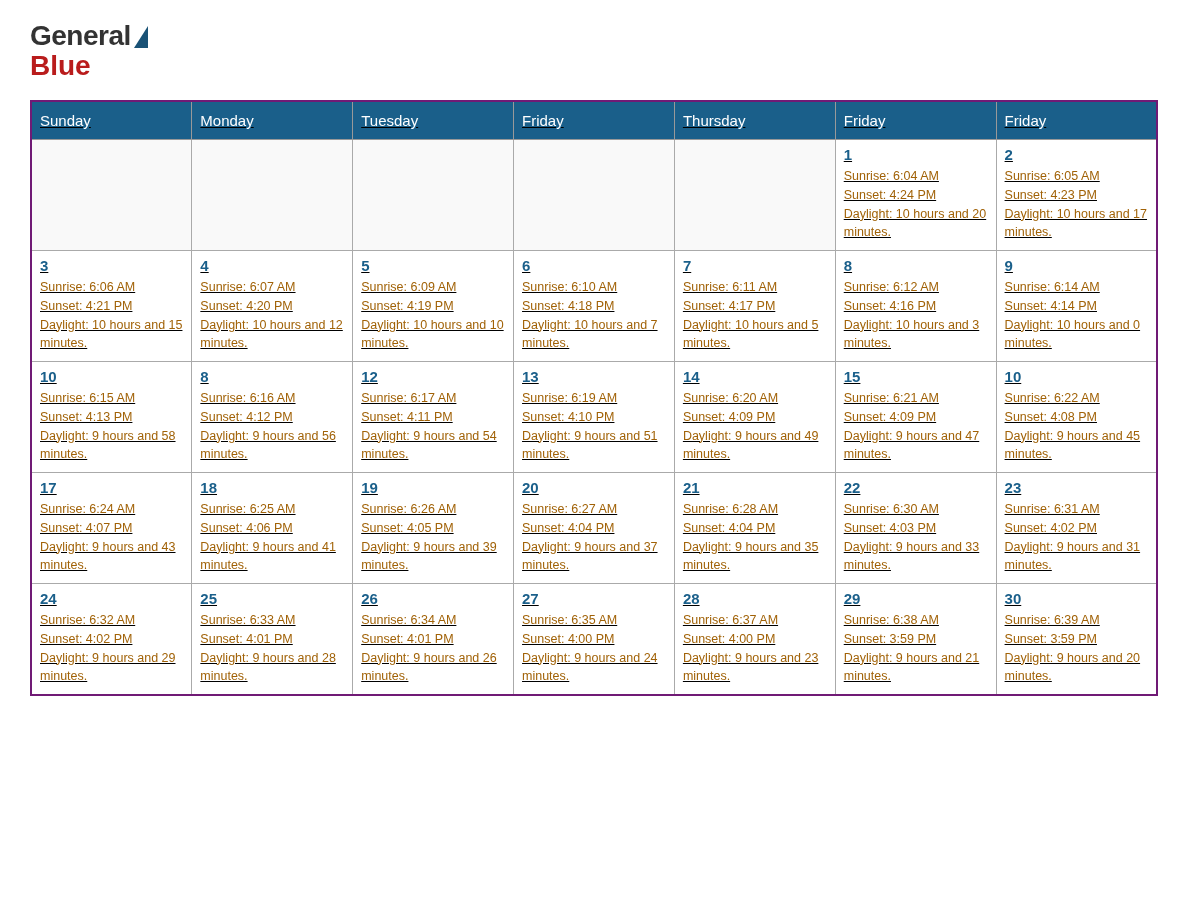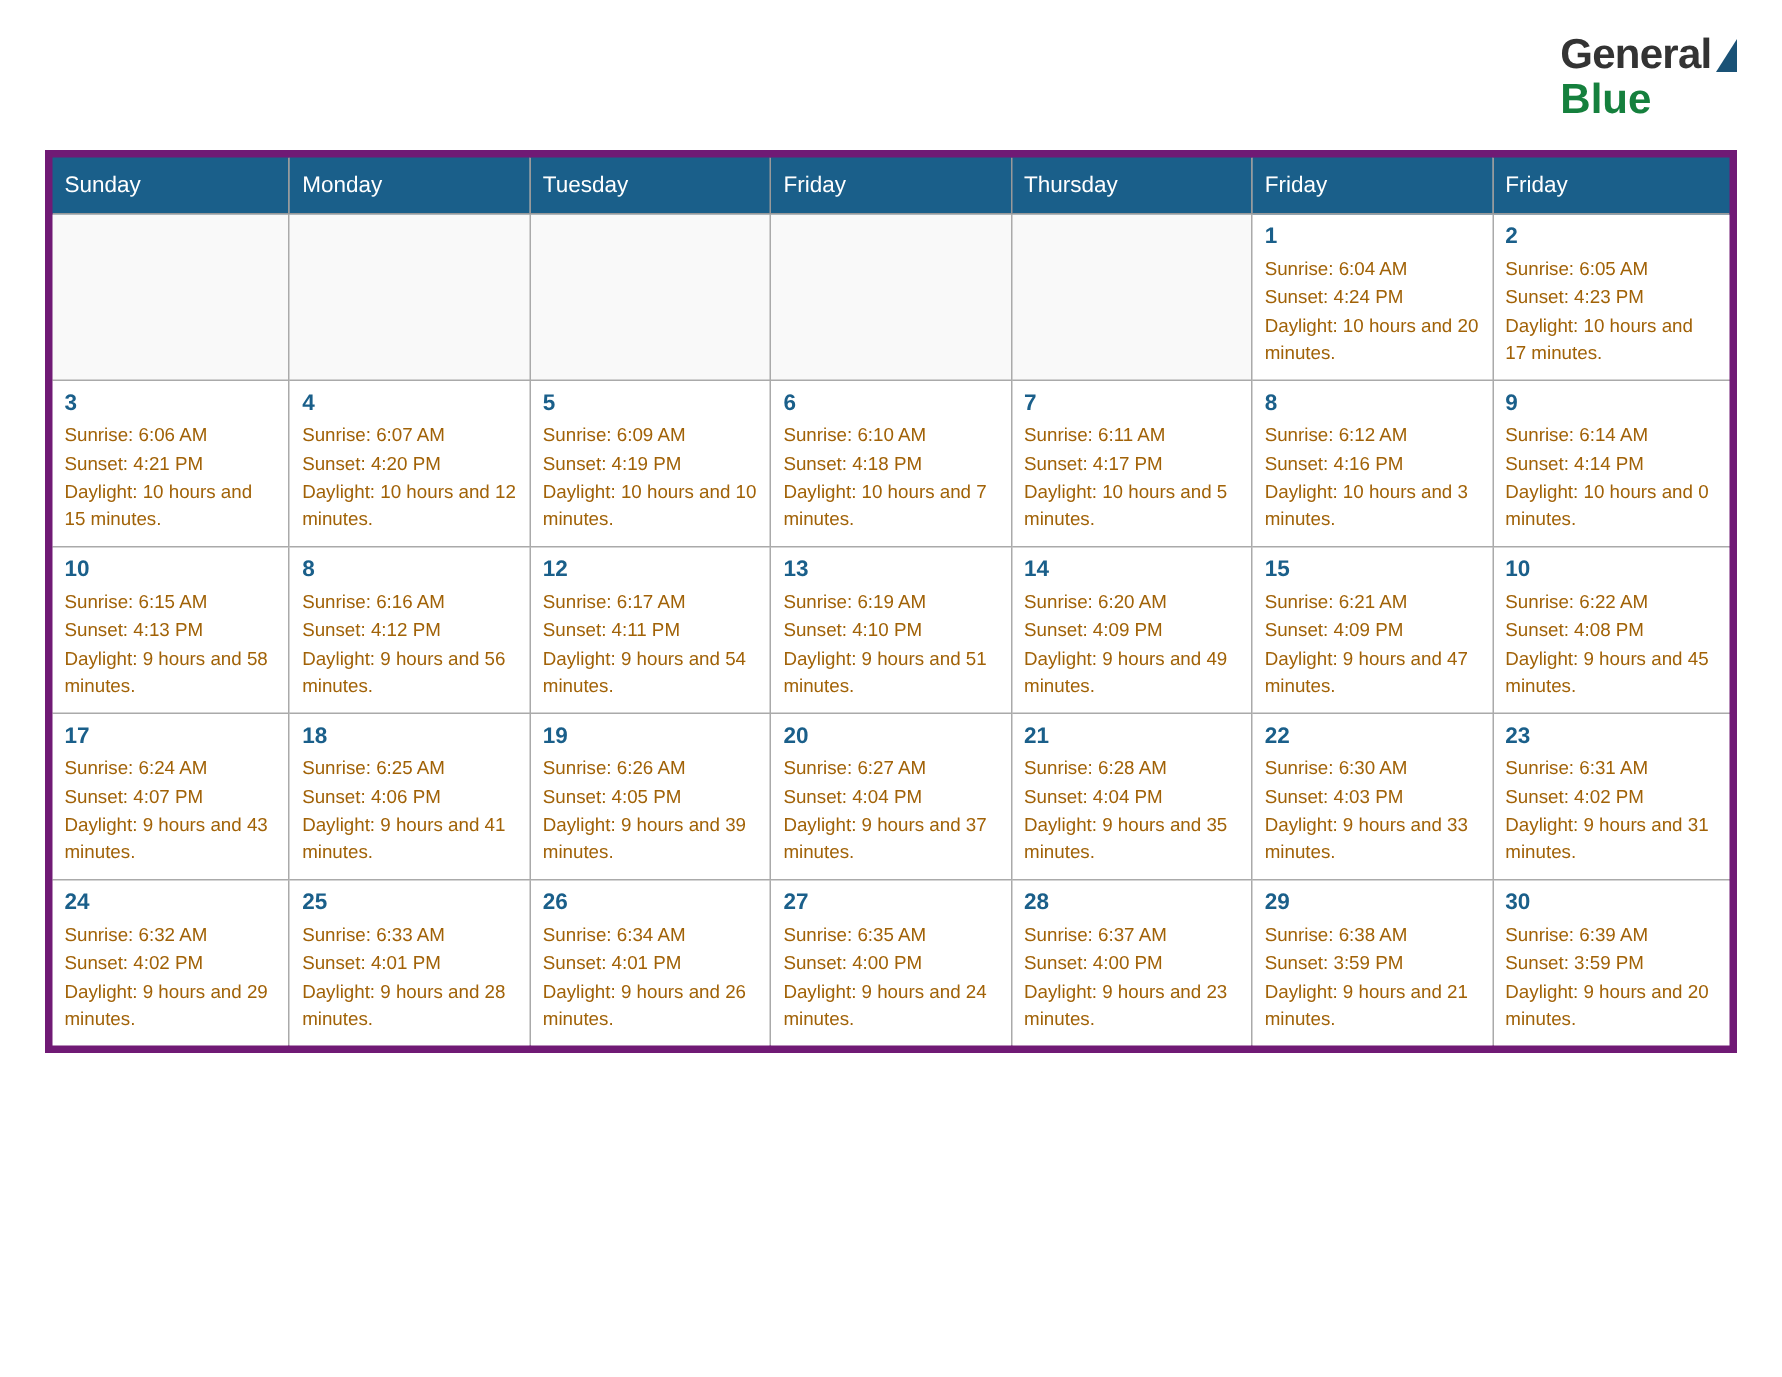--- a/index.html
+++ b/index.html
@@ -5,24 +5,23 @@
     * { box-sizing: border-box; margin: 0; padding: 0; }
     body {
       font-family: Arial, sans-serif;
       background: #fff;
       width: 1188px;
       min-height: 918px;
       padding: 20px 30px;
     }
     .header {
       display: flex;
-      justify-content: flex-end;
+      justify-content: flex-start;
       align-items: flex-start;
       margin-bottom: 20px;
-      margin-left: 48px;
     }
     .logo {
       display: flex;
       flex-direction: column;
       align-items: flex-start;
     }
     .logo-top {
       display: flex;
       align-items: center;
     }
@@ -37,21 +36,21 @@
       height: 0;
       border-left: 14px solid transparent;
       border-right: 0px solid transparent;
       border-bottom: 22px solid #1a5276;
       margin-left: 3px;
       margin-top: 2px;
     }
     .logo-sub {
       font-size: 28px;
       font-weight: bold;
-      color: #15803d;
+      color: #b91c1c;
       margin-left: 0px;
       line-height: 1;
     }
     .title-block {
       text-align: right;
     }
     .title-block h1 {
       font-size: 52px;
       font-weight: normal;
       color: #222;
@@ -59,21 +58,22 @@
     }
     .title-block h2 {
       font-size: 22px;
       font-weight: normal;
       color: #444;
       margin-top: 4px;
     }
     .calendar {
       width: 100%;
       border-collapse: collapse;
-      border: 5px solid #701a75;
+      border: 2px solid #701a75;
+      text-decoration: underline;
     }
     .calendar th {
       background-color: #1a5f8a;
       color: #fff;
       padding: 10px 8px;
       font-size: 15px;
       font-weight: normal;
       text-align: left;
       border: 1px solid #999;
     }

